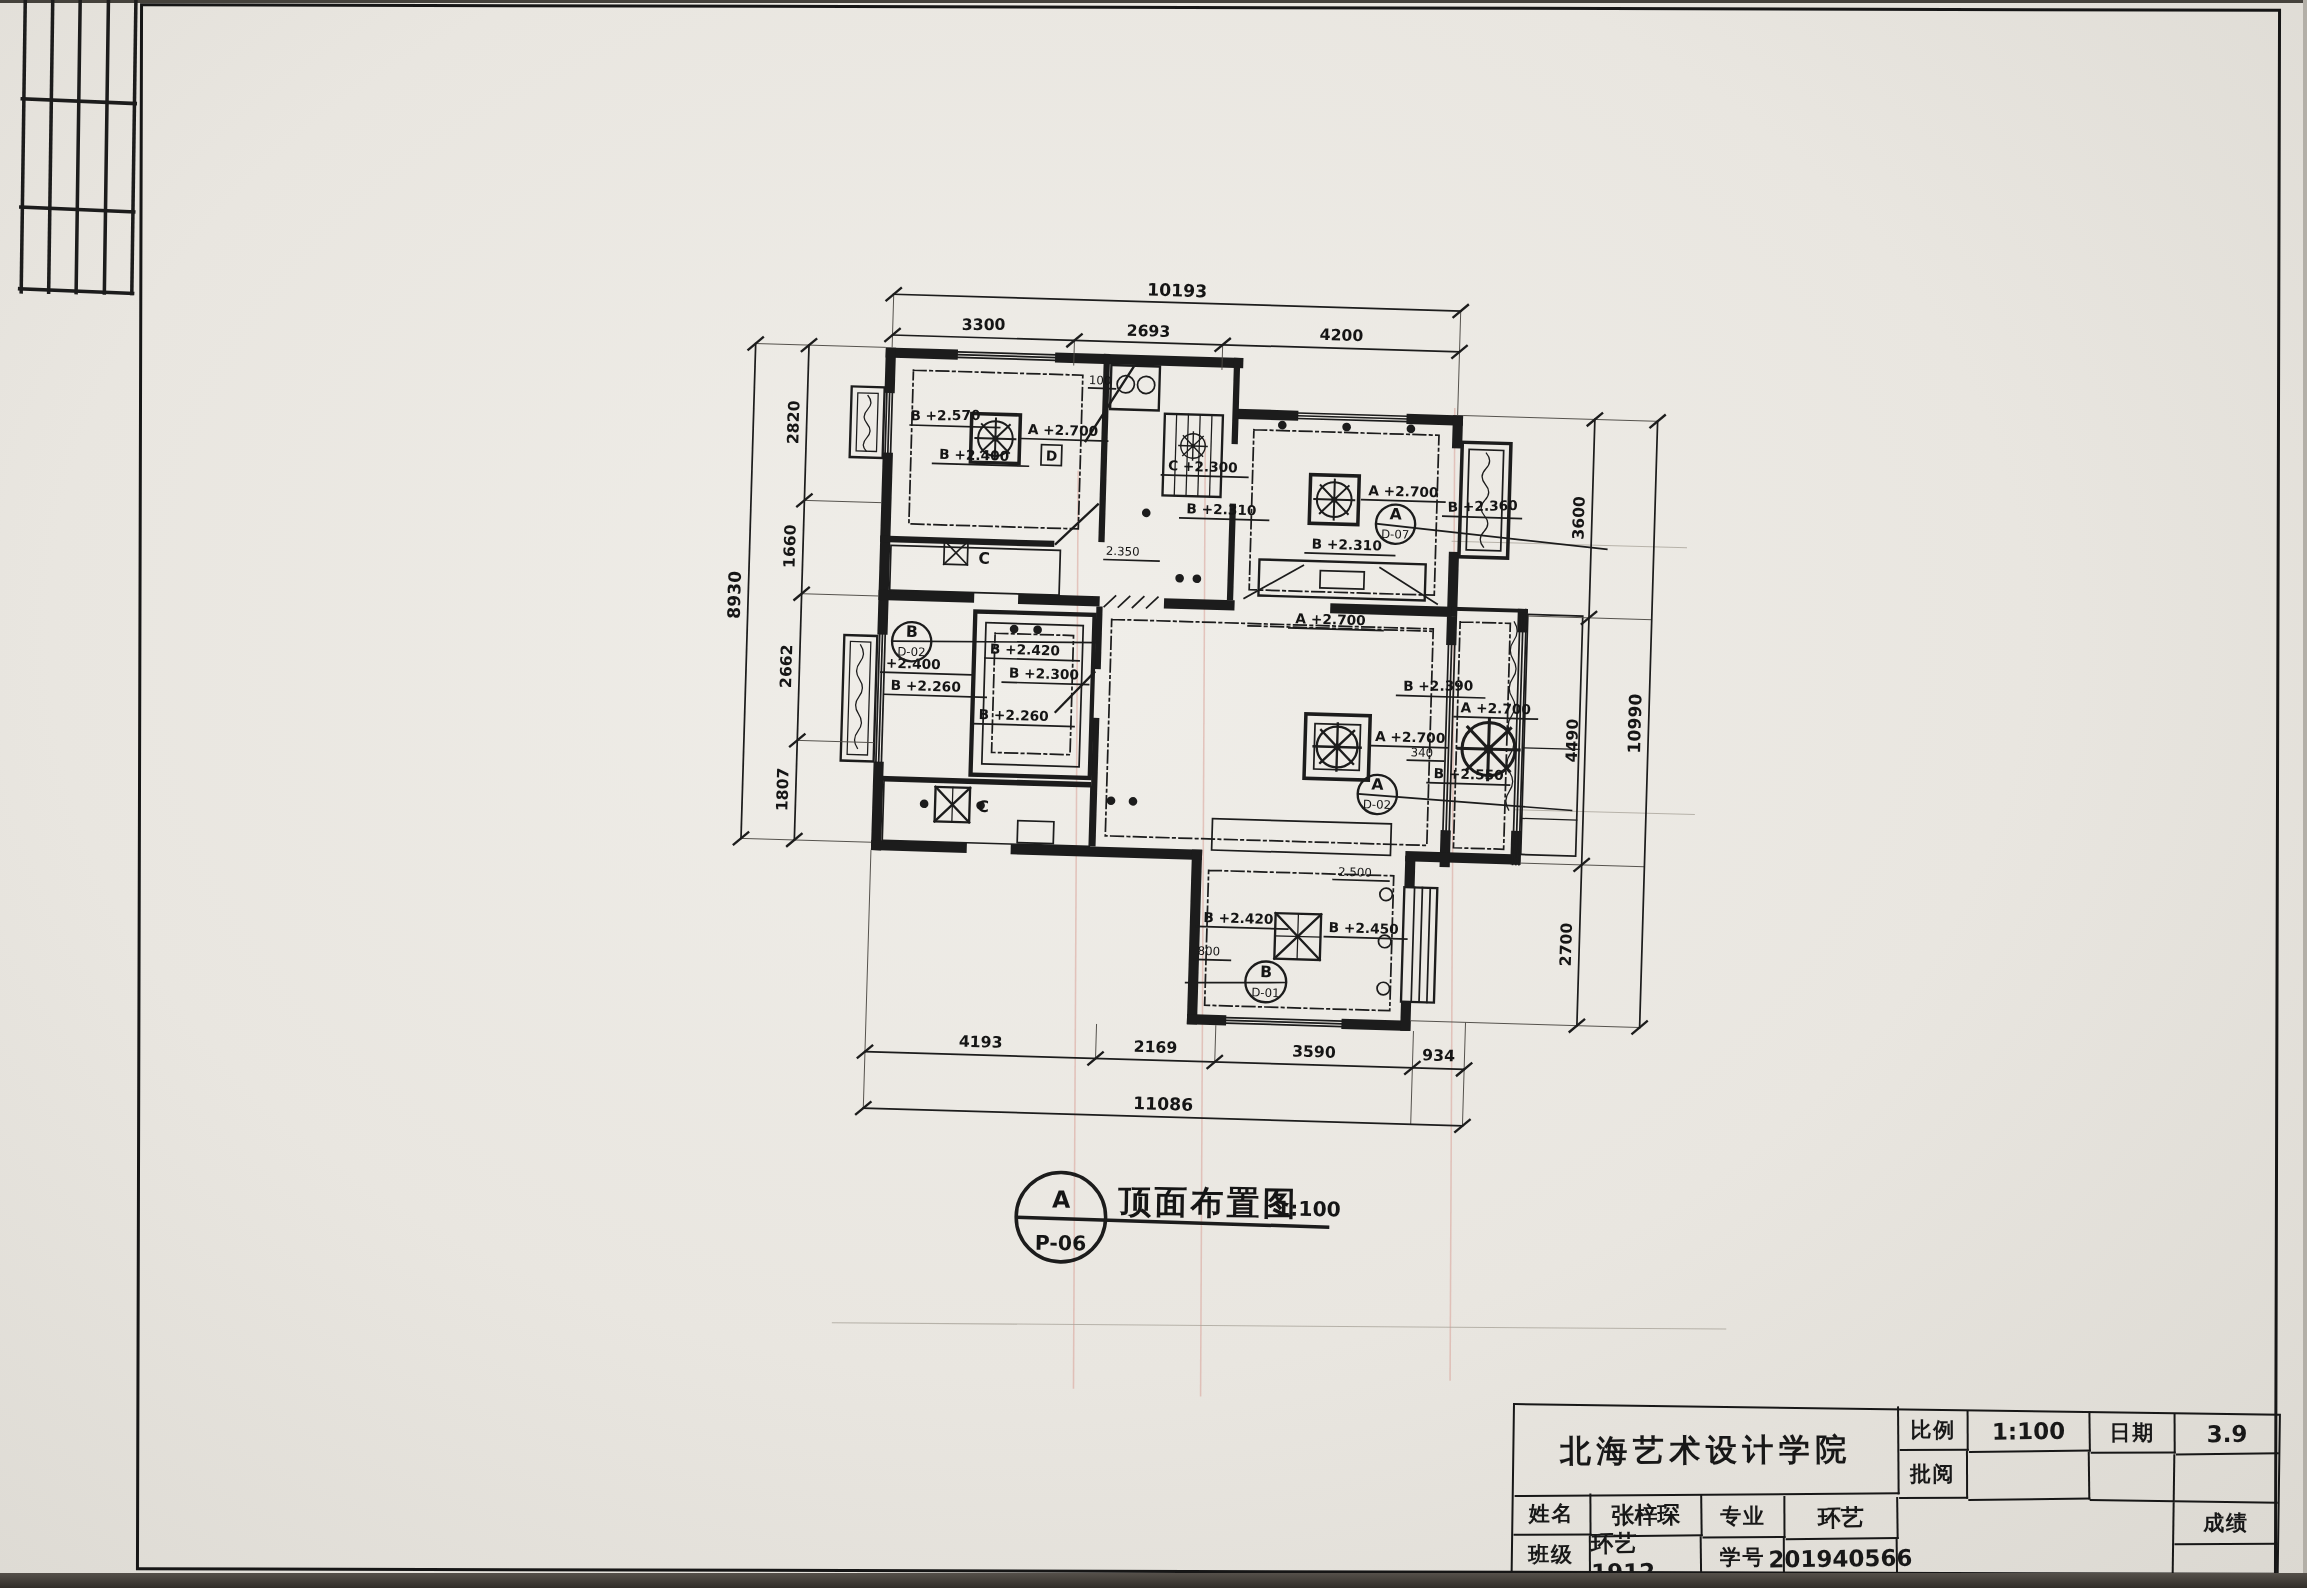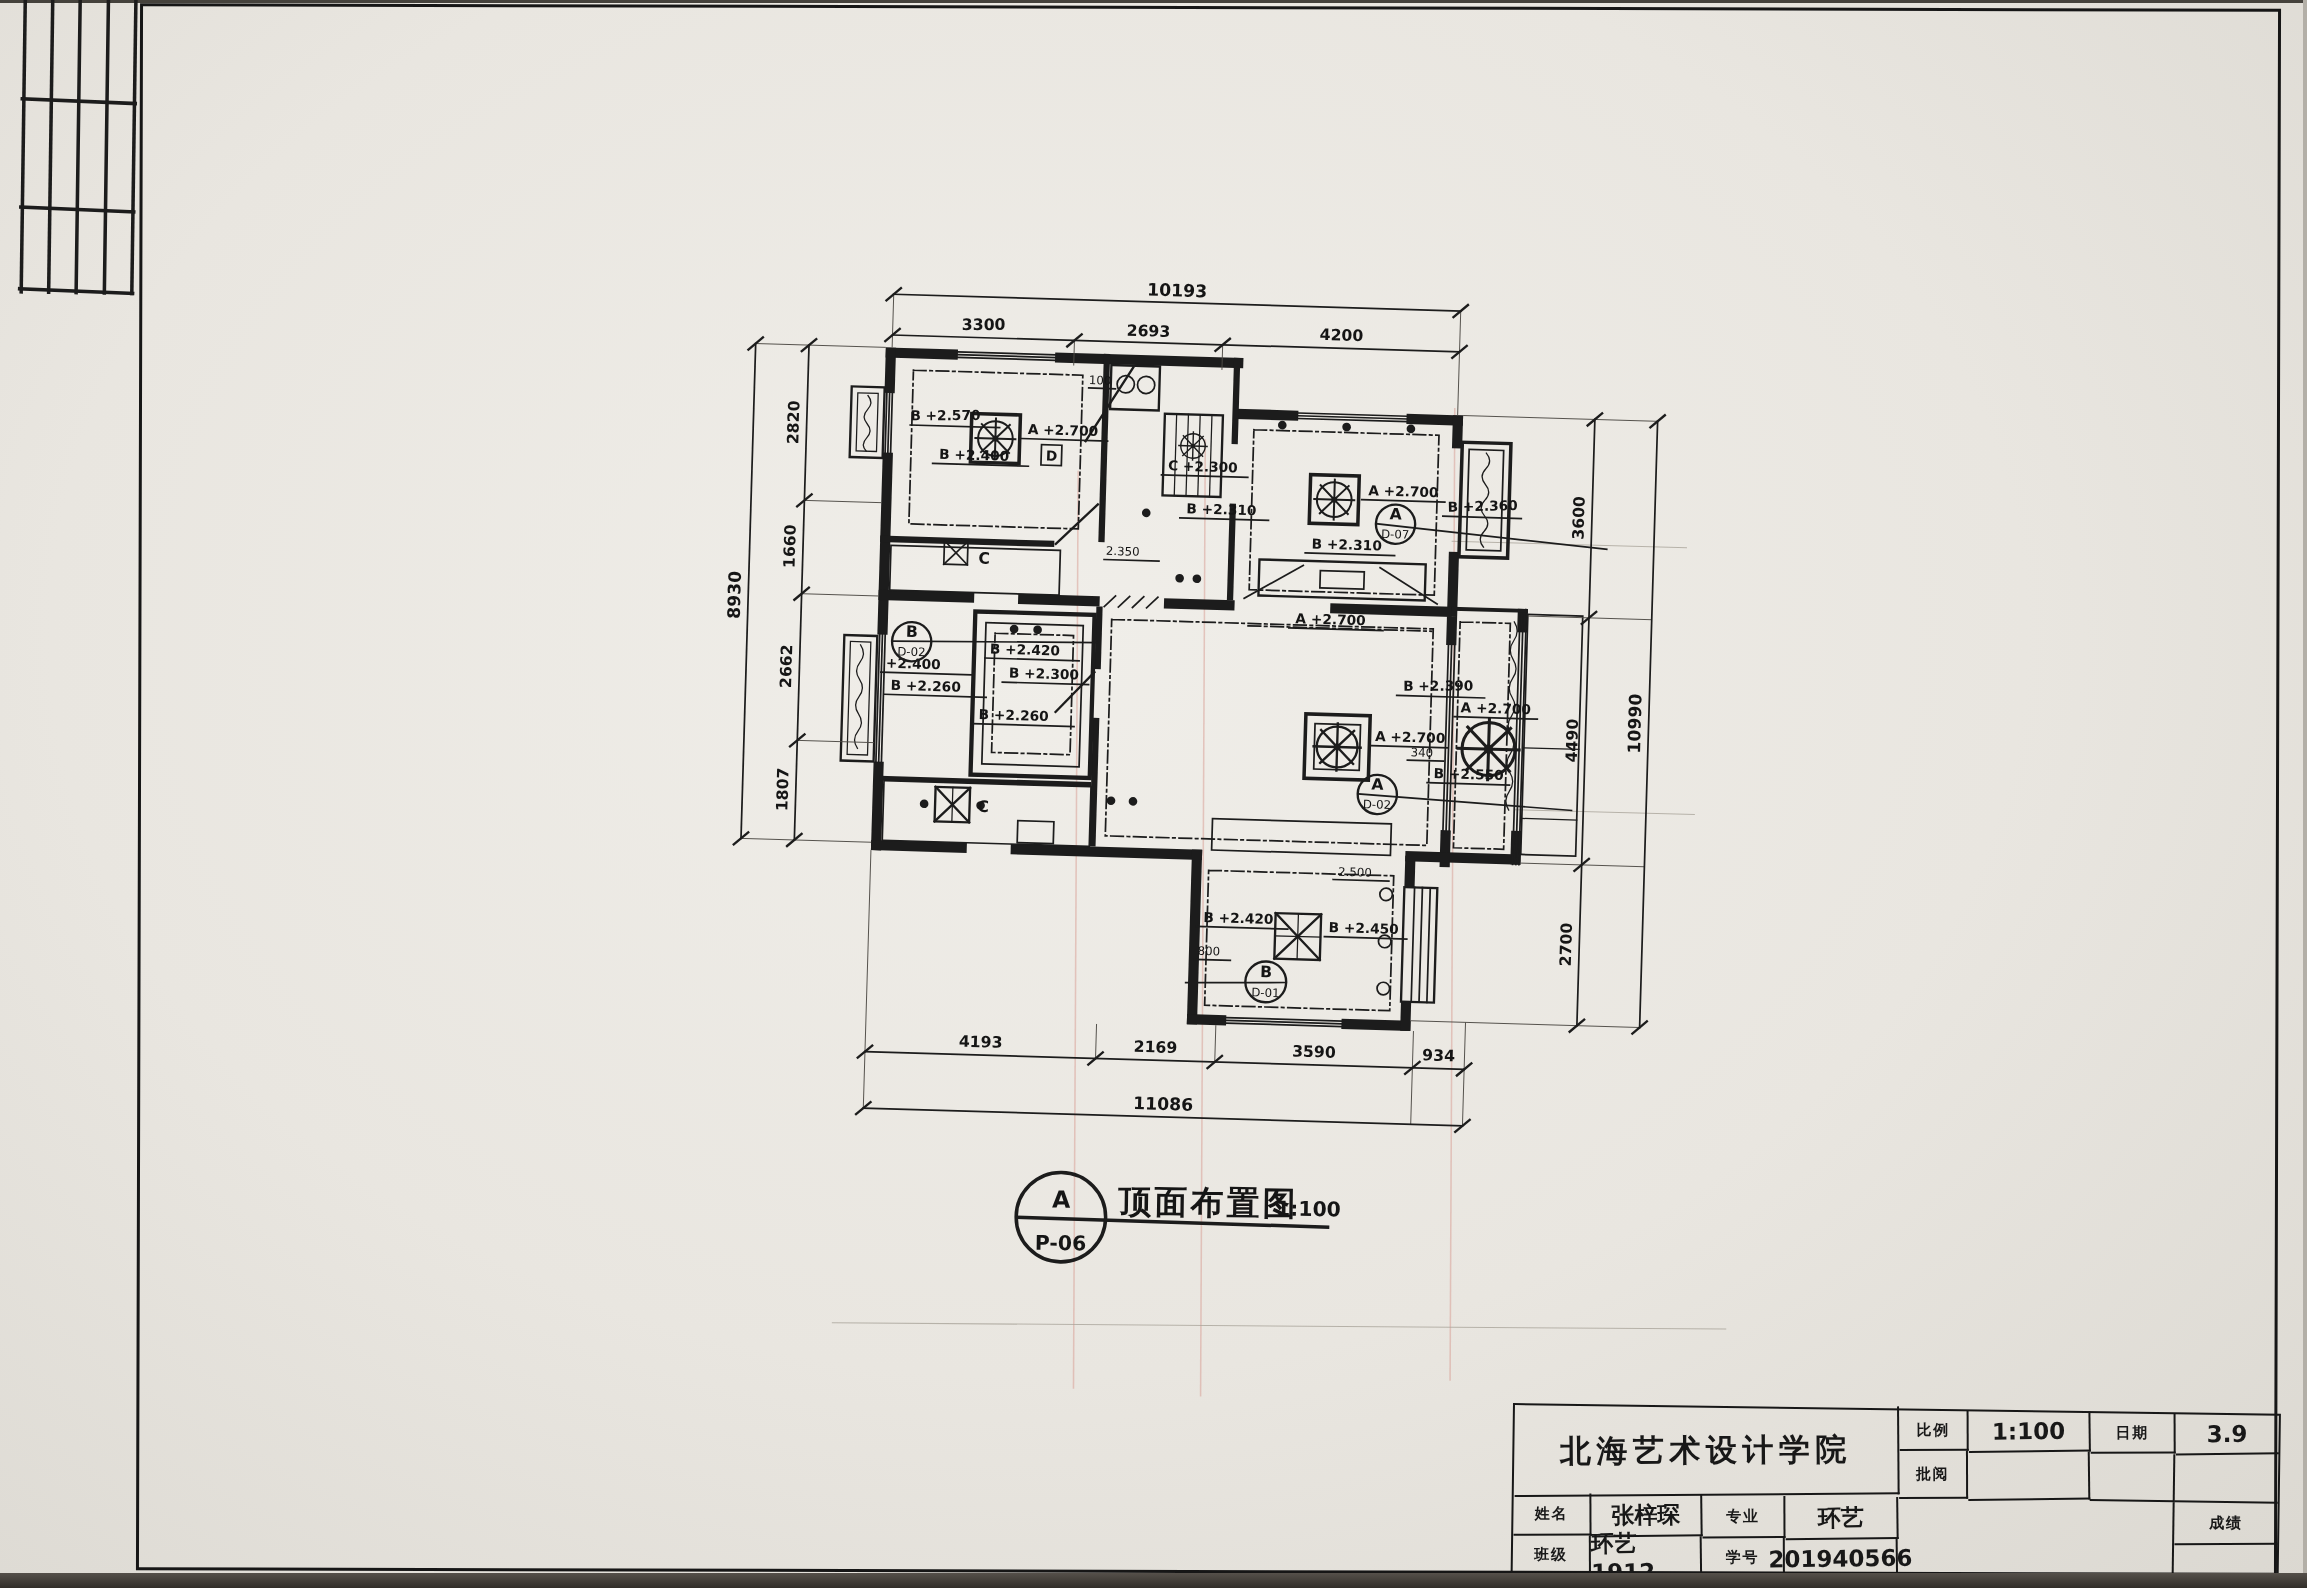--- a/index.html
+++ b/index.html
@@ -33,21 +33,21 @@
     transform:rotate(0.8deg);transform-origin:0 0;
     display:grid;grid-template-columns:78px 111px 83px 113px 69px 122px 85px 103px;
     grid-template-rows:40px 48px 42px 38px;
     border:2.7px solid #171717;box-sizing:border-box;background:transparent;}
   .tc{border-right:2.4px solid #171717;border-bottom:2.4px solid #171717;
     display:flex;align-items:center;justify-content:center;box-sizing:border-box;
     font-weight:600;color:#181818;}
   .tc.norb{border-right:none;} .tc.nobb{border-bottom:none;}
   .school{grid-column:1/5;grid-row:1/3;font-size:31px;font-weight:700;letter-spacing:5.5px;
     transform:rotate(-1.2deg);}
-  .lbl{font-size:15px;letter-spacing:1.6px;transform:rotate(-1deg);}
+  .lbl{font-size:21px;letter-spacing:1.6px;transform:rotate(-1deg);}
   .val{font-size:23px;transform:rotate(-1.5deg);}
   .bigempty{grid-column:5/8;grid-row:3/5;}
 </style>
 </head>
 <body>
 
 <div class="photo-edge-top"></div>
 <div class="photo-edge-right"></div>
 <div class="sheet-frame"></div>
 

